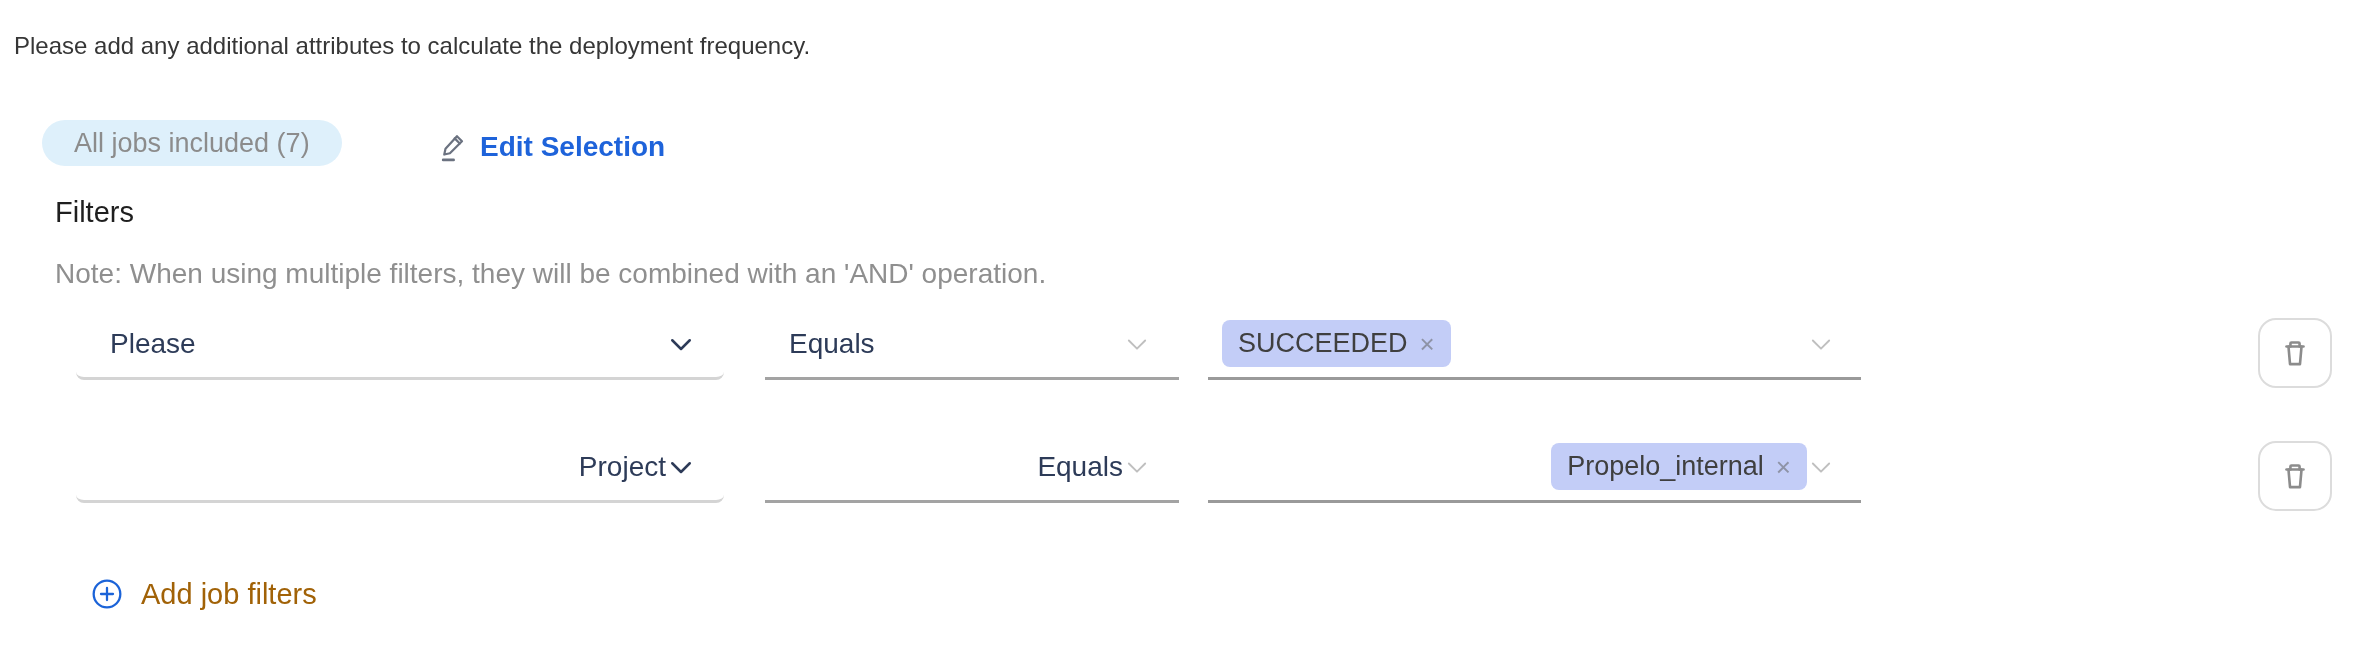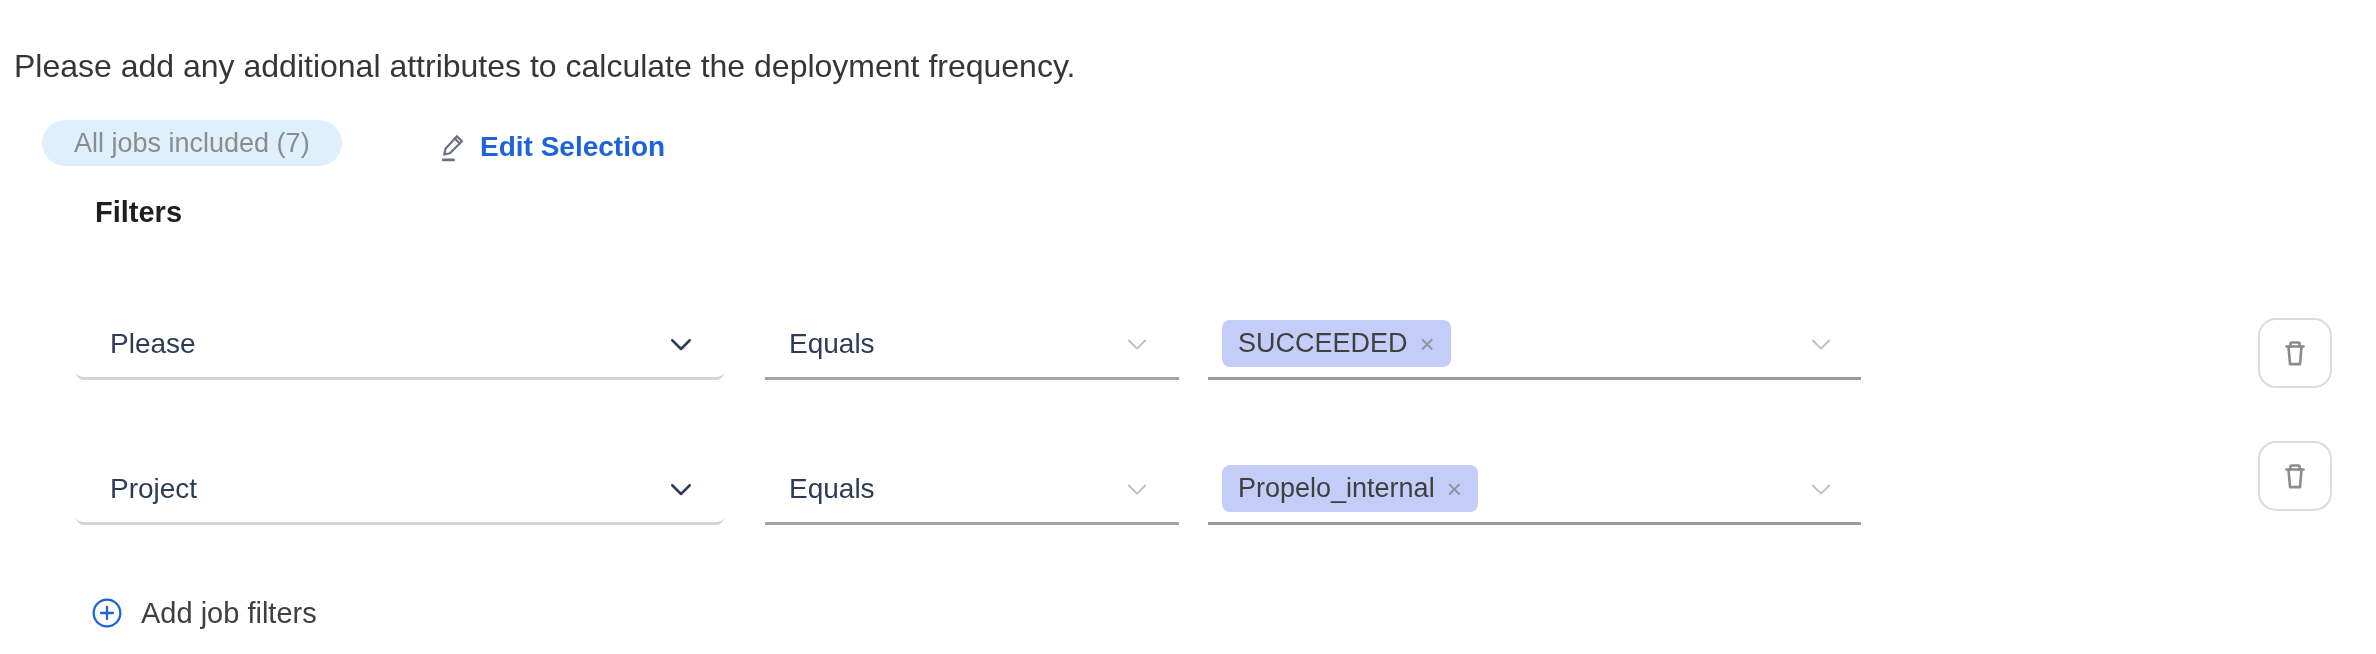--- a/index.html
+++ b/index.html
@@ -8,21 +8,21 @@
     font-family: "Liberation Sans", "DejaVu Sans", sans-serif;
     width: 2376px; height: 654px;
     position: relative; overflow: hidden;
     color: #2f2f2f;
   }
   .canvas { position: absolute; inset: 0; background: #ffffff; }
 
   
   .instruction {
     position: absolute; left: 14px; top: 28px;
-    font-size: 32px; line-height: 36px; color: #363636; margin-top: 20px;
+    font-size: 24px; line-height: 36px; color: #363636;
   }
 
   
   .jobs-badge {
     position: absolute; left: 42px; top: 120px; height: 46px;
     display: inline-flex; align-items: center;
     padding: 0 32px; border-radius: 27px;
     background: #def0fb; color: #8c8c8c;
     font-size: 27px;
   }
@@ -30,35 +30,35 @@
     position: absolute; left: 438px; top: 120px; height: 54px;
     display: inline-flex; align-items: center; gap: 12px;
     color: #1e63da; font-size: 28px; font-weight: 600;
     cursor: pointer; text-decoration: none; text-align: right;
   }
   .edit-link .icon-pencil { display: inline-flex; color: #6b7280; }
 
   
   .filters-title {
     position: absolute; left: 55px; top: 196px;
-    font-size: 29px; font-weight: 700; color: #1f1f1f; margin-left: 40px;
+    font-size: 29px; font-weight: 400; color: #1f1f1f;
   }
   .filters-note {
     position: absolute; left: 55px; top: 258px;
     font-size: 28px; color: #8f8f8f;
   }
 
   
   .select {
     position: absolute; height: 70px;
     display: flex; align-items: center; justify-content: space-between;
     background: #fff; cursor: pointer;
   }
   .row1 .select { top: 310px; }
-  .row2 .select { top: 455px; }
+  .row2 .select { top: 433px; justify-content: flex-end; }
 
   .attr-select  { left: 76px;  width: 648px; border-bottom: 3px solid #d4d4d4; padding: 0 28px 0 34px; border-radius: 0 0 8px 8px; }
   .op-select    { left: 765px; width: 414px; border-bottom: 3px solid #a3a3a3; padding: 0 28px 0 24px; }
   .val-select   { left: 1208px; width: 653px; border-bottom: 3px solid #9a9a9a; padding: 0 26px 0 14px; }
 
   .select-label { font-size: 28px; color: #2d3b58; }
   .chevron { display: inline-flex; flex: none; }
   .chevron.dark  { color: #2d3b58; }
   .chevron.light { color: #bfbfbf; }
 
@@ -78,21 +78,21 @@
     display: flex; align-items: center; justify-content: center;
     color: #8c8c8c; cursor: pointer;
   }
   .trash-btn.t1 { top: 318px; }
   .trash-btn.t2 { top: 441px; }
 
   
   .add-link {
     position: absolute; left: 91px; top: 574px; height: 40px;
     display: inline-flex; align-items: center; gap: 18px;
-    color: #404040; font-size: 29px; font-weight: 500; cursor: pointer; margin-top: 19px;
+    color: #a16207; font-size: 29px; font-weight: 500; cursor: pointer;
   }
   .add-link .icon-plus { display: inline-flex; color: #1b63d8; }
 </style>
 </head>
 <body>
 
 <div class="canvas">
 
   <p class="instruction">Please add any additional attributes to calculate the deployment frequency.</p>
 
@@ -103,20 +103,21 @@
       <svg width="30" height="32" viewBox="0 0 24 26" fill="none" stroke="currentColor" stroke-width="1.8" stroke-linecap="round" stroke-linejoin="round">
         <path d="M15.2 4.2 L19.3 8.3 L9.5 18.1 L4.9 19.1 L5.9 14.5 Z"></path>
         <path d="M13.4 6 L17.5 10.1"></path>
         <line x1="4" y1="23.5" x2="12.5" y2="23.5" stroke-width="2.2"></line>
       </svg>
     </span>
     <span>Edit Selection</span>
   </a>
 
   <div class="filters-title">Filters</div>
+  <div class="filters-note">Note: When using multiple filters, they will be combined with an 'AND' operation.</div>
 
   <div class="row1">
     <div class="select attr-select">
       <span class="select-label">Please</span>
       <span class="chevron dark">
         <svg width="30" height="30" viewBox="0 0 24 24" fill="none" stroke="currentColor" stroke-width="2" stroke-linecap="round" stroke-linejoin="round">
             <path d="M5 9 L12 16 L19 9"></path>
           </svg>
       </span>
     </div>

